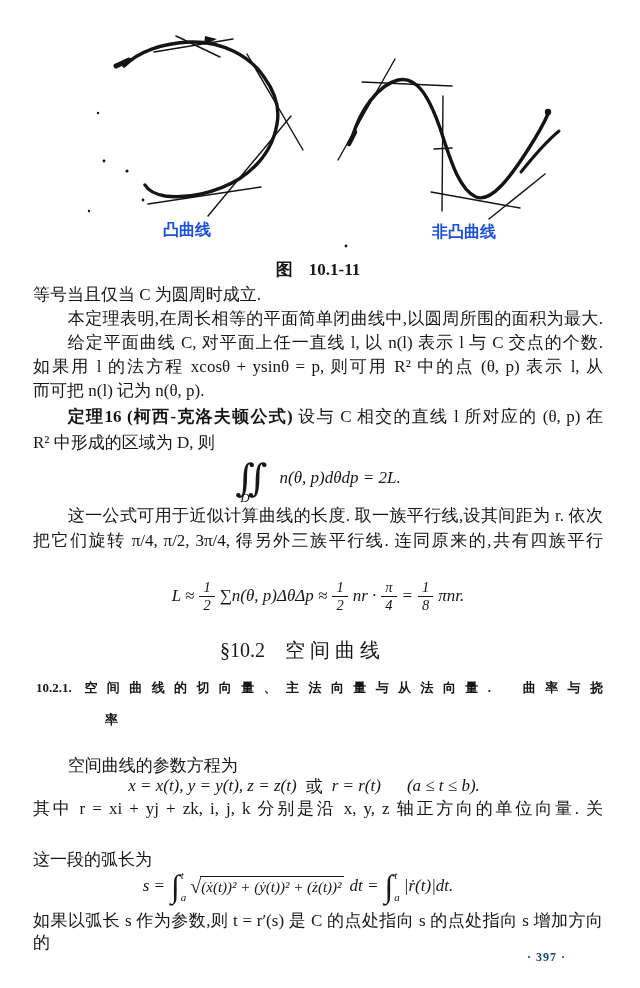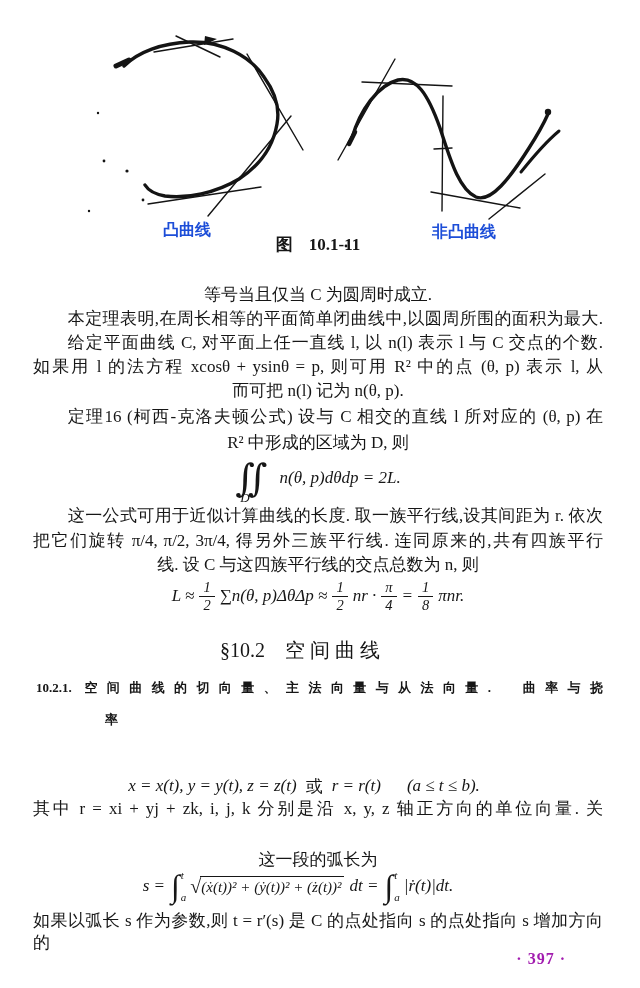--- a/index.html
+++ b/index.html
@@ -1,43 +1,43 @@
 <!DOCTYPE html>
 <html><head>
 <meta charset="utf-8">
 <style>
   html,body{margin:0;padding:0;background:#e8e8e8;}
   .page{
     position:relative;width:640px;height:988px;background:#ffffff;
     font-family:"Liberation Serif","DejaVu Serif",serif;color:#161616;overflow:hidden;
   }
-  .tl{position:absolute;left:33px;width:570px;font-size:17px;line-height:22px;color:#161616;text-align:center;}
+  .tl{position:absolute;left:33px;width:570px;font-size:17px;line-height:22px;color:#161616;}
   .just{text-align:justify;text-align-last:justify;}
   .ind{text-indent:2.05em;}
-  .bold{font-weight:normal;}
+  .bold{font-weight:bold;}
   .figlabel{position:absolute;font-weight:bold;font-size:16px;color:#1d4ed8;}
   .caption{font-weight:bold;text-align:center;font-size:17px;}
   .capgap{display:inline-block;width:16px;}
   .fx{position:absolute;left:33px;width:570px;display:flex;justify-content:center;align-items:center;
       font-style:italic;font-size:17px;color:#161616;}
   .up{font-style:normal;}
   .iintwrap{position:relative;display:inline-block;margin-right:12px;}
   .iint{font-size:38px;font-style:normal;line-height:40px;}
   .iintd{position:absolute;left:5px;bottom:-8px;font-size:13px;font-style:italic;}
   .frac{display:inline-flex;flex-direction:column;align-items:center;font-size:14.5px;line-height:1.15;margin:0 5px;}
   .frac .n{padding:0 4px;border-bottom:1.3px solid #161616;}
   .frac .d{padding:0 4px;}
   .sp6{margin:0 6px;}
   .intwrap{display:inline-flex;align-items:center;}
   .int{font-size:32px;font-style:normal;line-height:34px;}
   .lims{display:inline-flex;flex-direction:column;justify-content:space-between;height:34px;
         font-size:11px;margin-left:1px;margin-right:4px;font-style:italic;}
   .rt{font-size:20px;font-style:normal;margin-right:-1px;line-height:20px;}
   .rad{border-top:1.5px solid #161616;font-size:15px;padding:1.5px 2px 0 1px;}
-  .pagenum{position:absolute;font-size:16px;font-weight:bold;letter-spacing:1px;color:#a21caf;}
+  .pagenum{position:absolute;font-size:12px;font-weight:bold;letter-spacing:1px;color:#0c4a6e;}
   .secHead{position:absolute;left:33px;width:570px;text-align:center;font-weight:normal;
            font-size:20px;line-height:26px;padding-right:36px;box-sizing:border-box;}
   .subHead{position:absolute;left:36px;width:567px;font-weight:bold;font-size:13px;line-height:24px;}
 </style>
 </head>
 <body>
 
 <div class="page">
 
   <svg width="640" height="268" viewBox="0 0 640 268" style="position:absolute;left:0;top:0">
@@ -68,21 +68,21 @@
       <circle cx="127" cy="171" r="1.6" fill="#141414" stroke="none"></circle>
       <circle cx="143" cy="200" r="1.4" fill="#141414" stroke="none"></circle>
       <circle cx="89" cy="211" r="1.2" fill="#141414" stroke="none"></circle>
       <circle cx="346" cy="246" r="1.4" fill="#141414" stroke="none"></circle>
     </g>
   </svg>
 
   <div class="figlabel" style="left:163px;top:220px">凸曲线</div>
   <div class="figlabel" style="left:432px;top:222px">非凸曲线</div>
 
-  <div class="tl caption" style="top:234px">
+  <div class="tl caption" style="top:259px">
     <span>图</span><span class="capgap"></span><span>10.1-11</span>
   </div>
 
   <div class="tl" style="top:284px">等号当且仅当 C 为圆周时成立.</div>
   <div class="tl just ind" style="top:308px">本定理表明,在周长相等的平面简单闭曲线中,以圆周所围的面积为最大.</div>
   <div class="tl just ind" style="top:332px">给定平面曲线 C, 对平面上任一直线 l, 以 n(l) 表示 l 与 C 交点的个数.</div>
   <div class="tl just" style="top:356px">如果用 l 的法方程 xcosθ + ysinθ = p, 则可用 R² 中的点 (θ, p) 表示 l, 从</div>
   <div class="tl" style="top:380px">而可把 n(l) 记为 n(θ, p).</div>
 
   <div class="tl just ind" style="top:406px">
@@ -94,21 +94,20 @@
   <div class="fx" style="top:452px;height:52px">
     <span class="iintwrap">
       <span class="iint">∬</span>
       <span class="iintd">D</span>
     </span>
     <span>n(θ, p)dθdp = 2L.</span>
   </div>
 
   <div class="tl just ind" style="top:505px">这一公式可用于近似计算曲线的长度. 取一族平行线,设其间距为 r. 依次</div>
   <div class="tl just" style="top:530px">把它们旋转 π/4, π/2, 3π/4, 得另外三族平行线. 连同原来的,共有四族平行</div>
-  <div class="tl" style="top:554px">线. 设 C 与这四族平行线的交点总数为 n, 则</div>
 
   <div class="fx" style="top:576px;height:40px">
     <span>L ≈</span>
     <span class="frac">
       <span class="n">1</span>
       <span class="d">2</span>
     </span>
     <span>∑n(θ, p)ΔθΔp ≈</span>
     <span class="frac">
       <span class="n">1</span>
@@ -124,20 +123,21 @@
       <span class="n">1</span>
       <span class="d">8</span>
     </span>
     <span>πnr.</span>
   </div>
 
   <div class="secHead" style="top:637px">§10.2　空 间 曲 线</div>
   <div class="subHead just" style="top:676px">10.2.1. 空间曲线的切向量、主法向量与从法向量.　曲率与挠</div>
   <div class="subHead" style="top:708px;padding-left:69px;box-sizing:border-box">率</div>
 
+  <div class="tl ind" style="top:755px">空间曲线的参数方程为</div>
 
   <div class="fx" style="top:774px;height:24px;padding-right:28px;box-sizing:border-box">
     <span>x = x(t), y = y(t), z = z(t)</span>
     <span class="up" style="margin:0 9px">或</span>
     <span>r = r(t)</span>
     <span style="margin-left:26px">(a ≤ t ≤ b).</span>
   </div>
 
   <div class="tl just" style="top:798px">其中 r = xi + yj + zk, i, j, k 分别是沿 x, y, z 轴正方向的单位向量. 关</div>
   <div class="tl" style="top:849px">这一段的弧长为</div>

